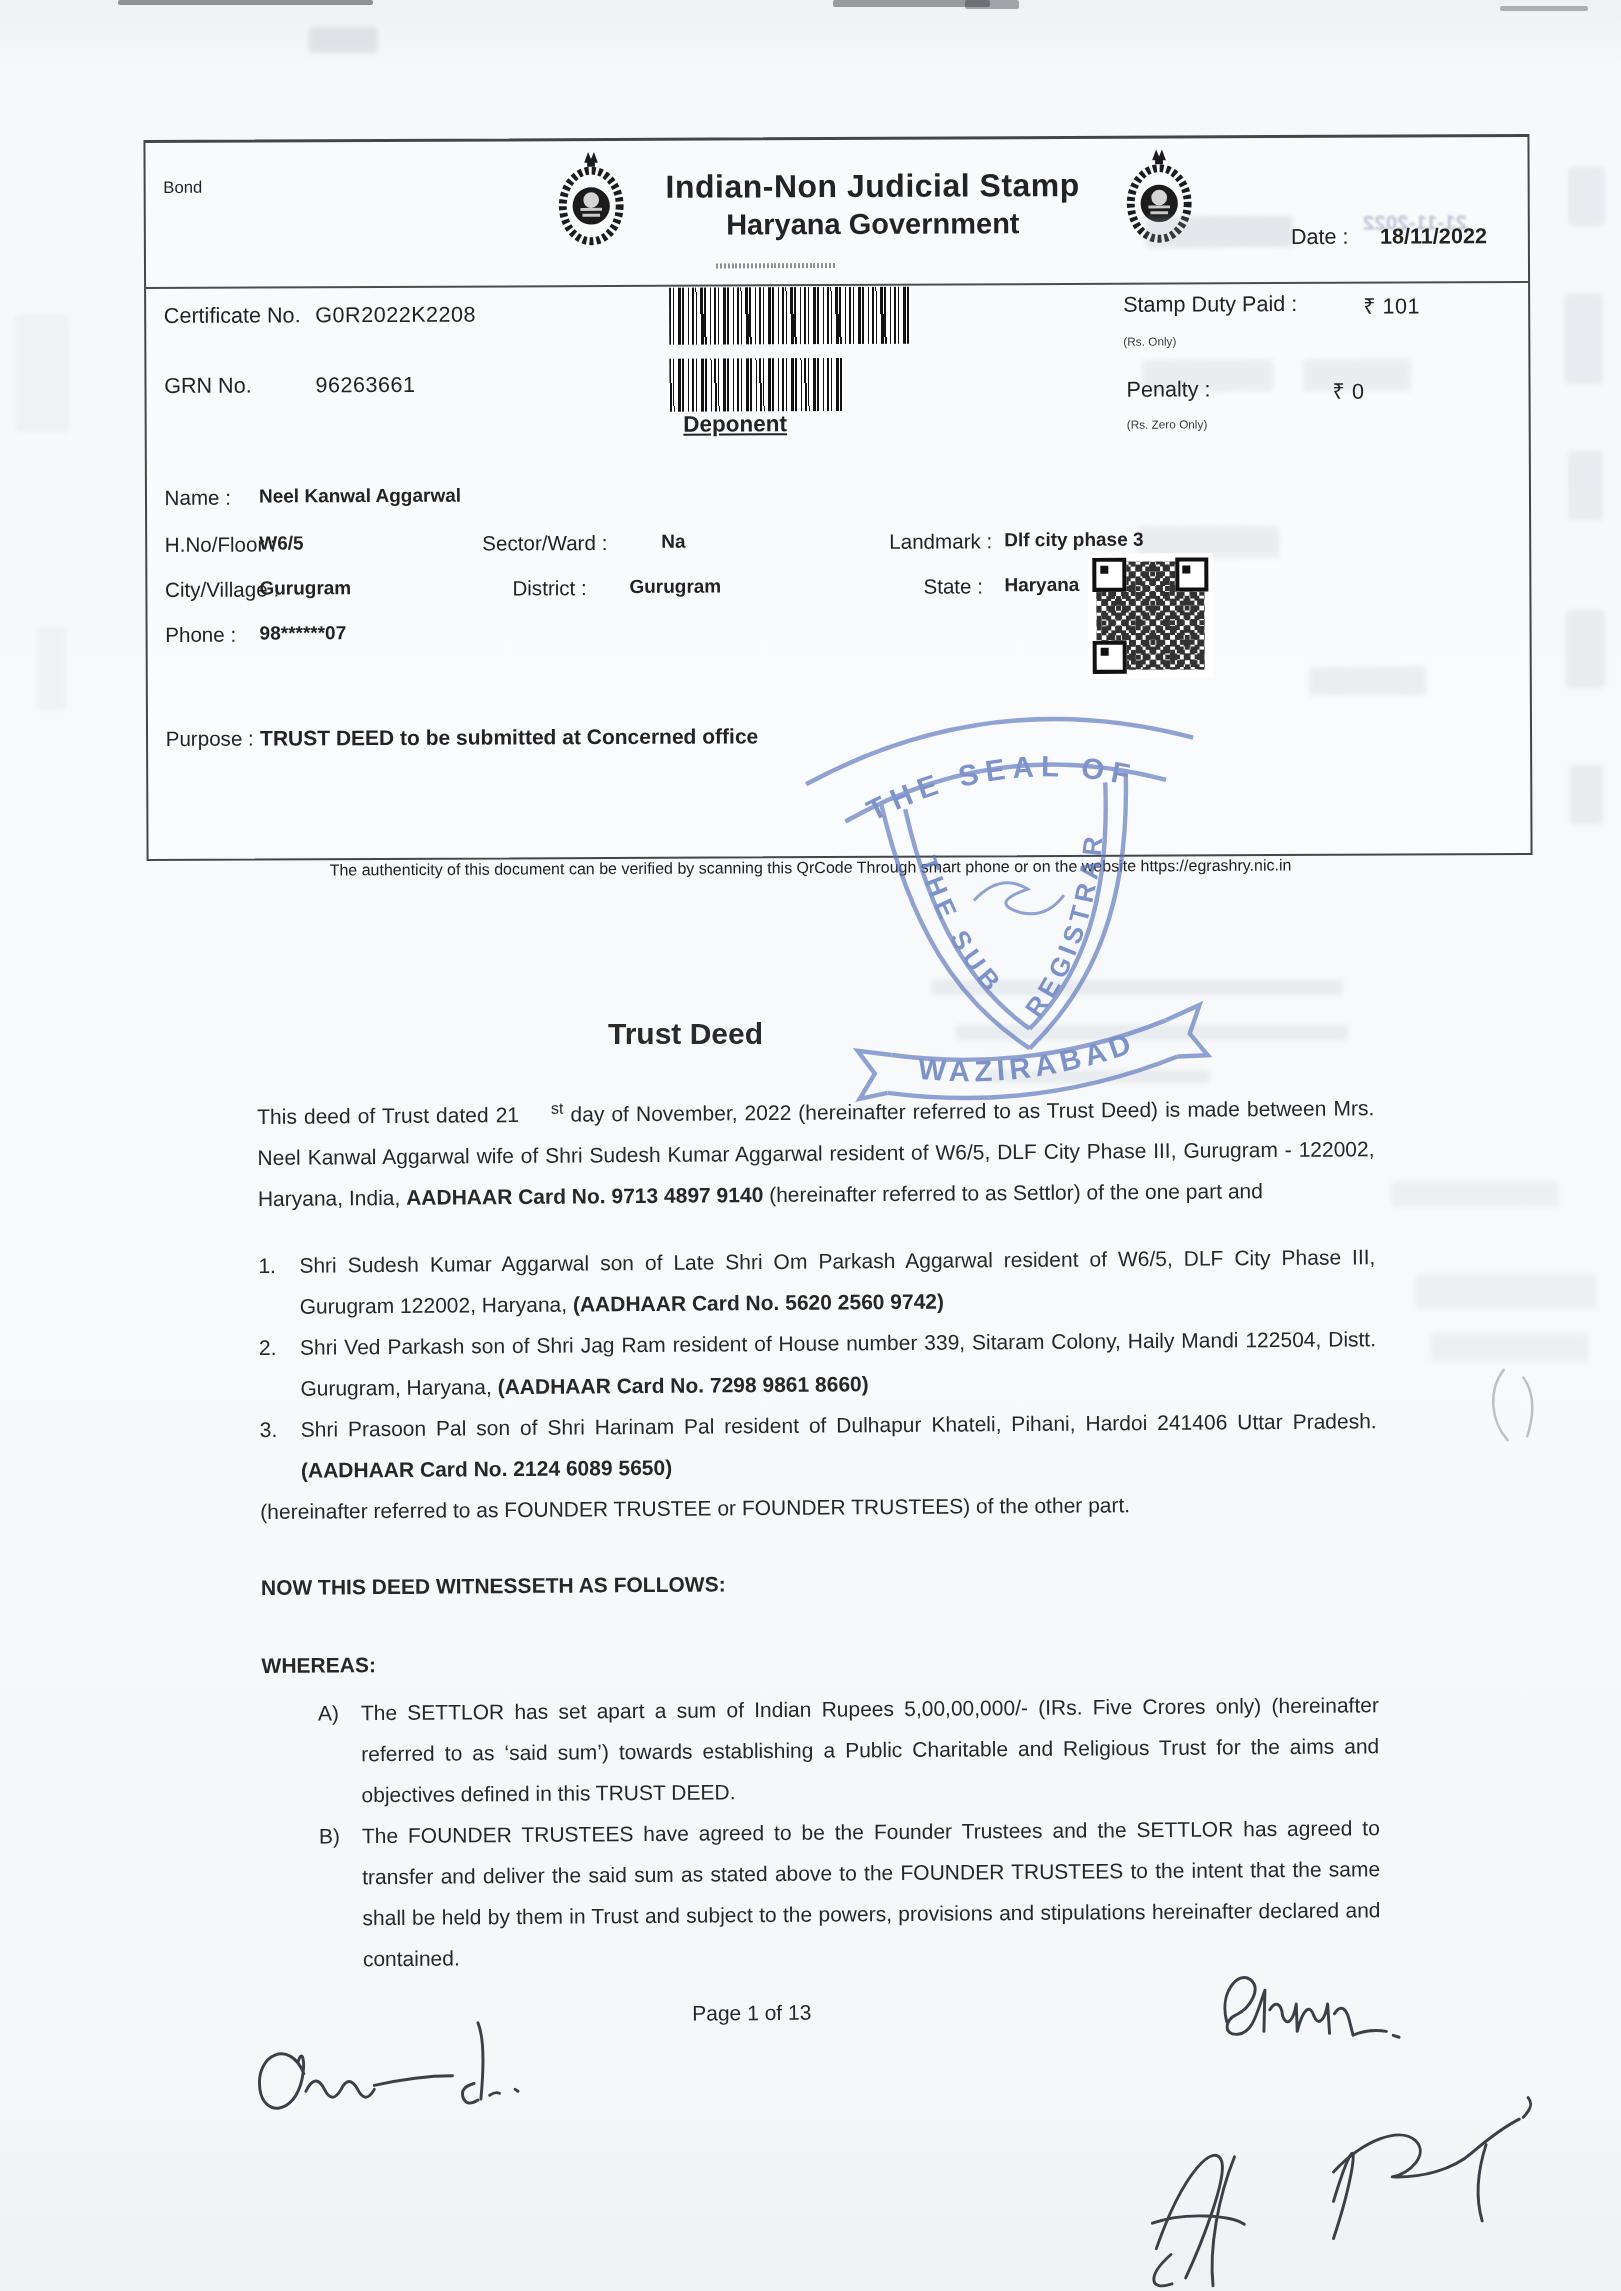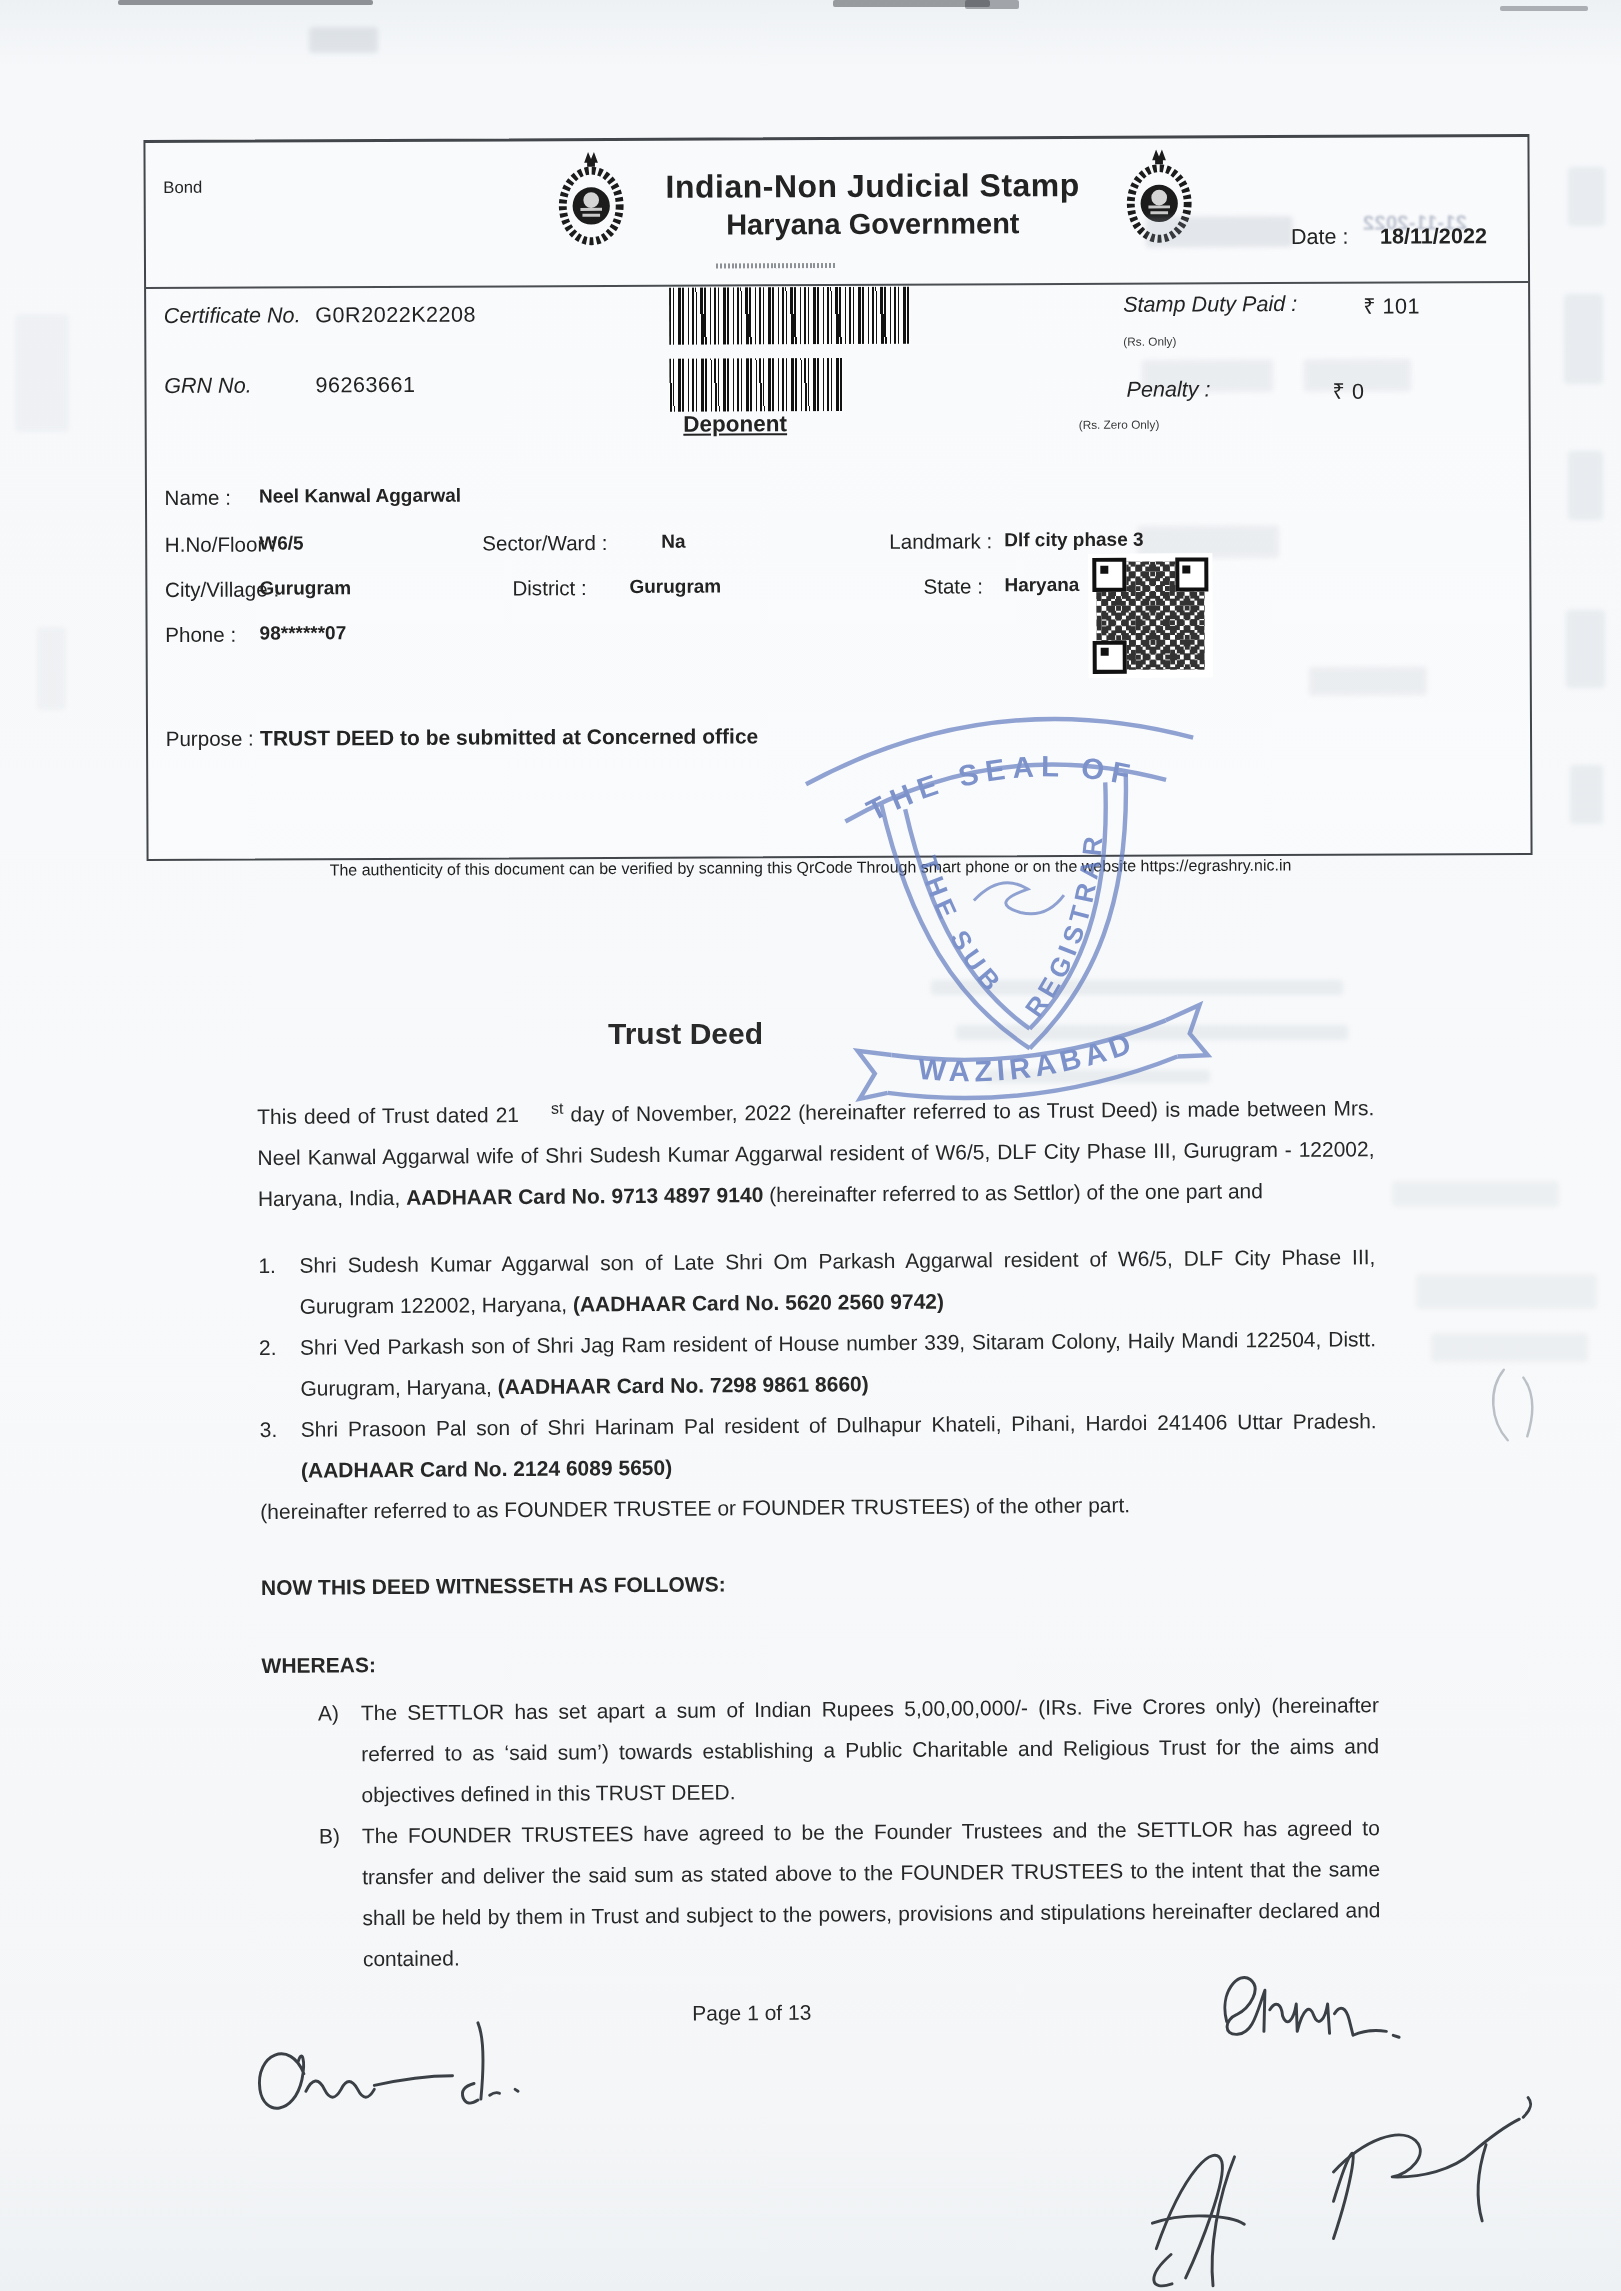--- a/index.html
+++ b/index.html
@@ -22,21 +22,21 @@
     transform:rotate(-0.25deg);}
   .bond{position:absolute;left:17.6px;top:35px;font-size:16.7px;}
   .gov-title{position:absolute;left:482px;top:25.5px;width:490px;text-align:center;line-height:1.25;}
   .gov-title .t1{font-size:32px;font-weight:700;letter-spacing:0.5px;}
   .gov-title .t2{font-size:29px;font-weight:700;}
   .tiny-print{position:absolute;height:4.9px;background:repeating-linear-gradient(90deg,#6a6f74 0 2px,transparent 2px 3.9px);opacity:.75;}
   .date-row{position:absolute;left:1127px;top:86px;font-size:21.6px;margin-left:18px;}
   .date-row b{font-weight:600;margin-left:25.5px;}
   .box-rule{position:absolute;left:-1px;right:-1px;top:144px;border-top:2px solid #4a4e52;}
 
-  .cert-label{font-size:21.6px;font-style:italic;}
+  .cert-label{font-size:21.6px;}
   .cert-value{font-size:21.6px;font-weight:400;letter-spacing:0.5px;}
   .barcode{position:absolute;background:
     repeating-linear-gradient(90deg,#121212 0 2px,#fdfdfd 2px 3.9px,#121212 3.9px 4.9px,#fdfdfd 4.9px 8.8px,
       #121212 8.8px 11.8px,#fdfdfd 11.8px 12.7px,#121212 12.7px 14.7px,#fdfdfd 14.7px 18.6px,#121212 18.6px 19.6px,#fdfdfd 19.6px 22.5px);}
   .duty-note{font-size:11.8px;color:#3a3a3a;}
   .deponent-h{position:absolute;left:510px;top:271px;width:157px;text-align:center;
     font-size:22.5px;font-weight:700;text-decoration:underline;}
   .field-label{font-size:20.6px;}
   .field-value{font-size:19px;font-weight:600;}
 
@@ -153,21 +153,21 @@
 
     <div class="abs cert-label" style="left:17.6px;top:230px">GRN No.</div>
     <div class="abs cert-value" style="left:169px;top:230px">96263661</div>
     <div class="barcode" style="left:523px;top:218px;width:174px;height:53px;"></div>
 
     <div class="abs cert-label" style="left:977px;top:153px">Stamp Duty Paid :</div>
     <div class="abs cert-value" style="left:1217px;top:153px">₹ 101</div>
     <div class="abs duty-note" style="left:977px;top:196px">(Rs. Only)</div>
     <div class="abs cert-label" style="left:980px;top:238px">Penalty :</div>
     <div class="abs cert-value" style="left:1186px;top:238px">₹ 0</div>
-    <div class="abs duty-note" style="left:932px;top:279px">(Rs. Zero Only)</div>
+    <div class="abs duty-note" style="left:980px;top:279px">(Rs. Zero Only)</div>
 
     <div class="deponent-h">Deponent</div>
 
     <div class="abs field-label" style="left:17.6px;top:343px">Name :</div>
     <div class="abs field-value" style="left:112px;top:343px">Neel Kanwal Aggarwal</div>
 
     <div class="abs field-label" style="left:17.6px;top:390px">H.No/Floor :</div>
     <div class="abs field-value" style="left:112px;top:390px">W6/5</div>
     <div class="abs field-label" style="left:335px;top:390px">Sector/Ward :</div>
     <div class="abs field-value" style="left:514px;top:390px">Na</div>

